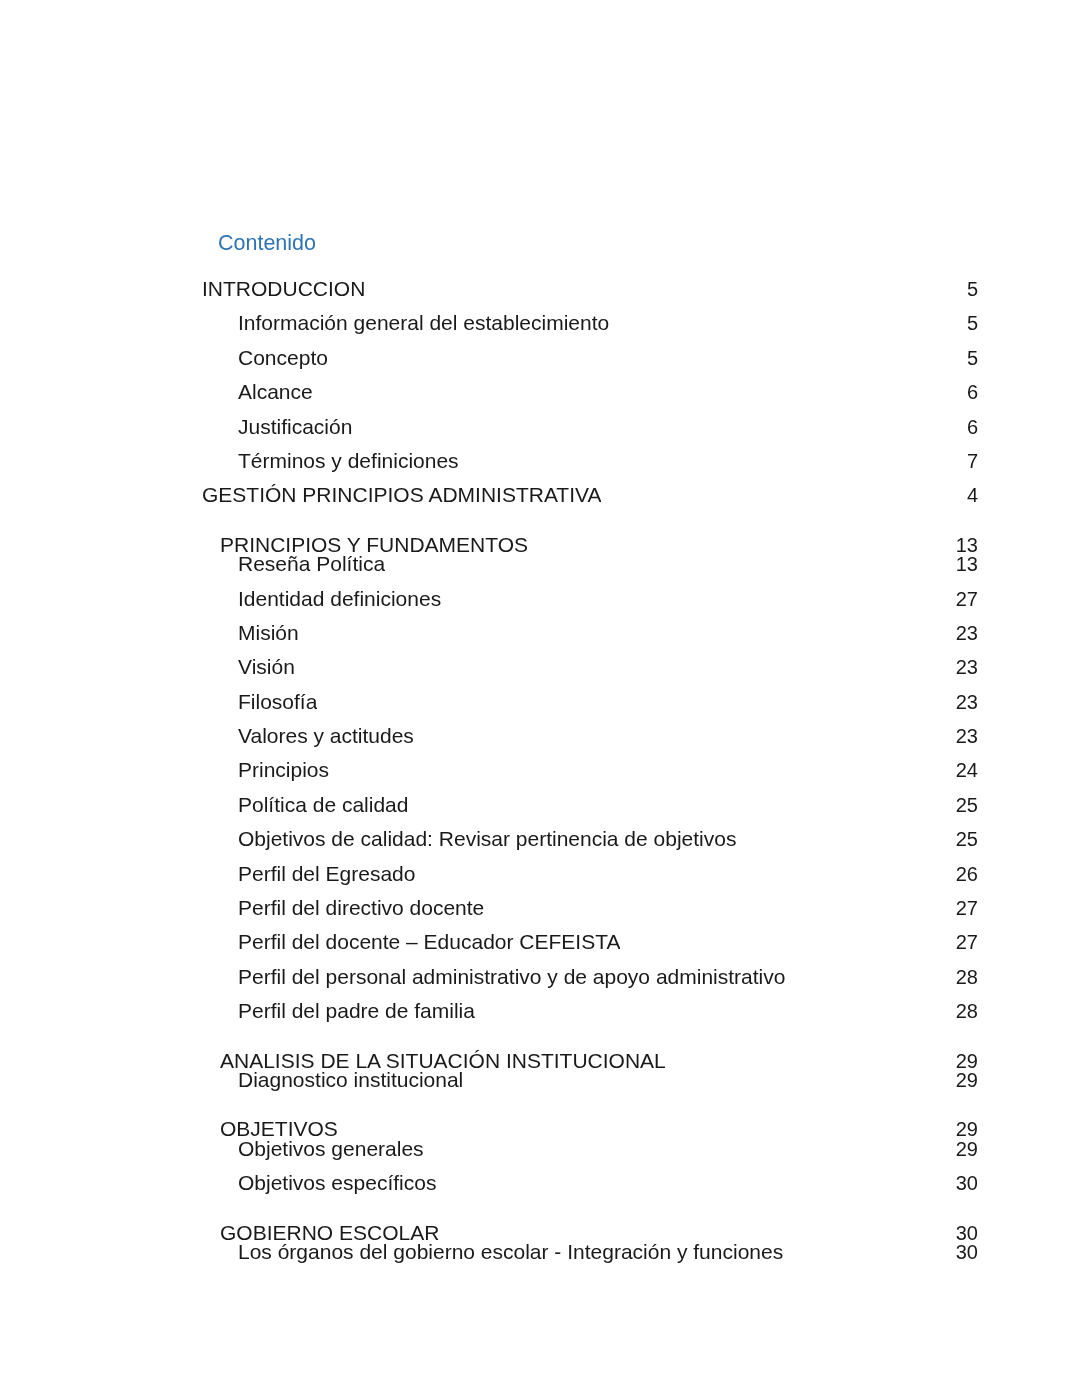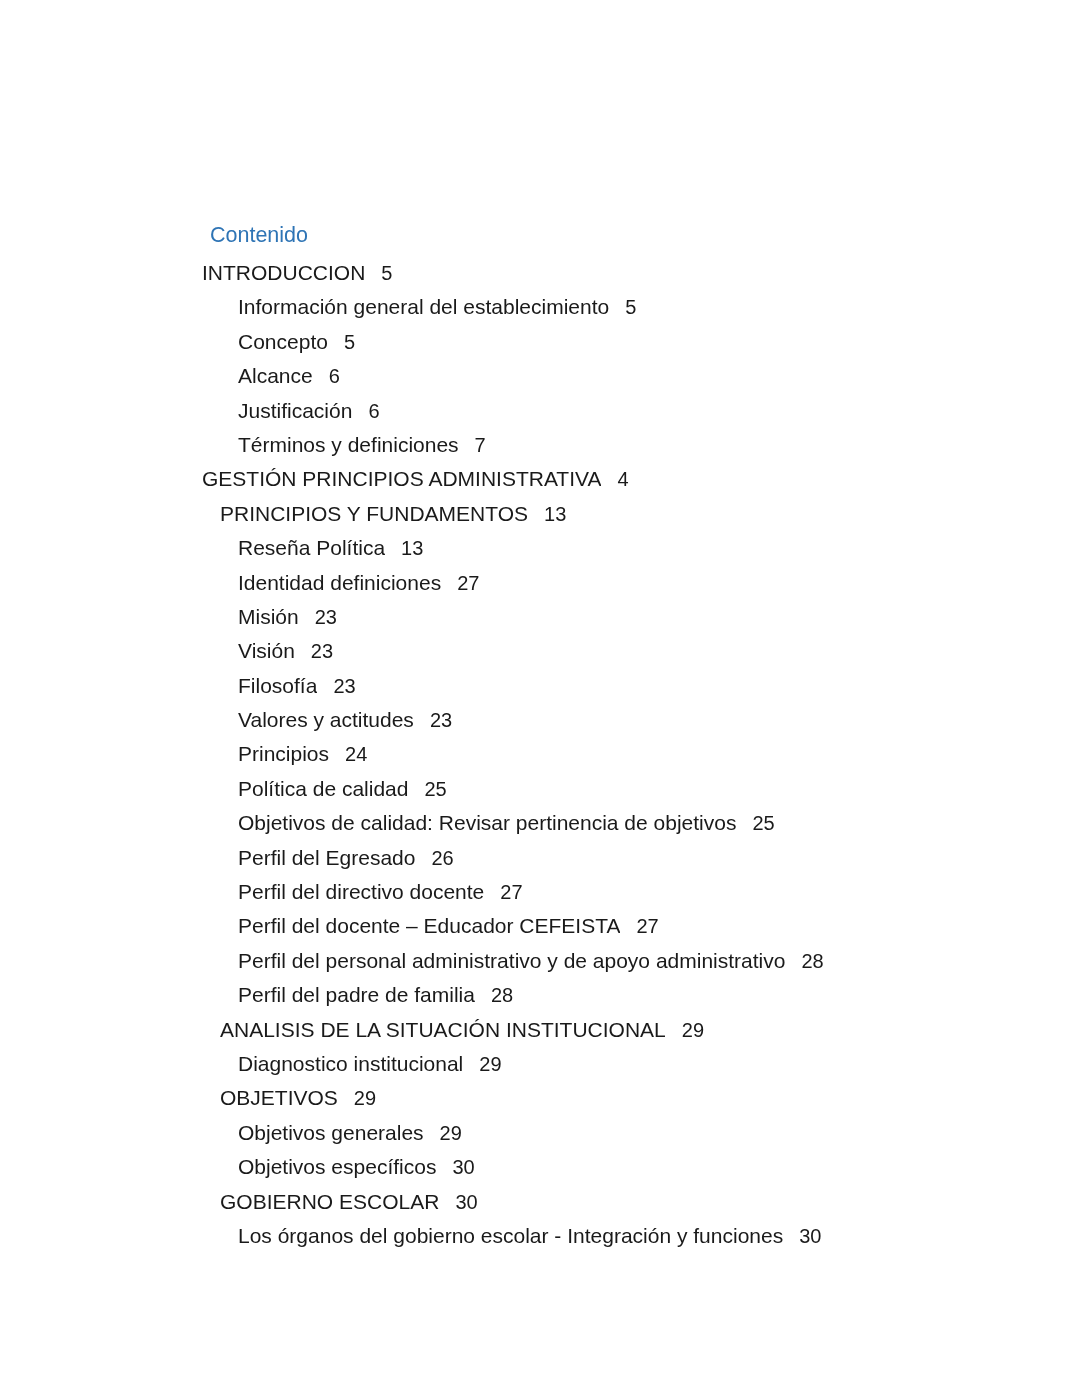--- a/index.html
+++ b/index.html
@@ -20,45 +20,45 @@
     position: absolute;
     left: 202px;
     top: 214px;
     width: 776px;
   }
   .toc-title {
     color: var(--accent-color, #2E74B5);
     font-size: 21.5px;
     line-height: 26px;
     font-weight: 400;
-    margin: 8px;
+    margin: 16px;
   }
   .toc-list {
     margin: 0;
     padding: 0;
   }
   .toc-row {
     display: flex;
-    justify-content: flex-start;
+    justify-content: space-between;
     align-items: baseline;
     height: 34.4px;
     line-height: 34.4px;
     font-size: 21px;
     white-space: nowrap;
     cursor: default;
   }
   .toc-row .entry-label {
     overflow: hidden;
   }
   .toc-row .entry-page {
     font-size: 20px;
     margin-left: 16px;
   }
   .level-1 .entry-label { padding-left: 0; }
-  .level-2 .entry-label { padding-left: 18px; }
+  .level-2 .entry-label { padding-left: 18px; margin-top: 15px; }
   .level-3 .entry-label { padding-left: 36px; }
 </style>
 </head>
 <body>
 
 <div class="page">
   <div class="toc-container">
     <p class="toc-title">Contenido</p>
     <div class="toc-list" id="toc-list">
         <div class="toc-row level-1">

